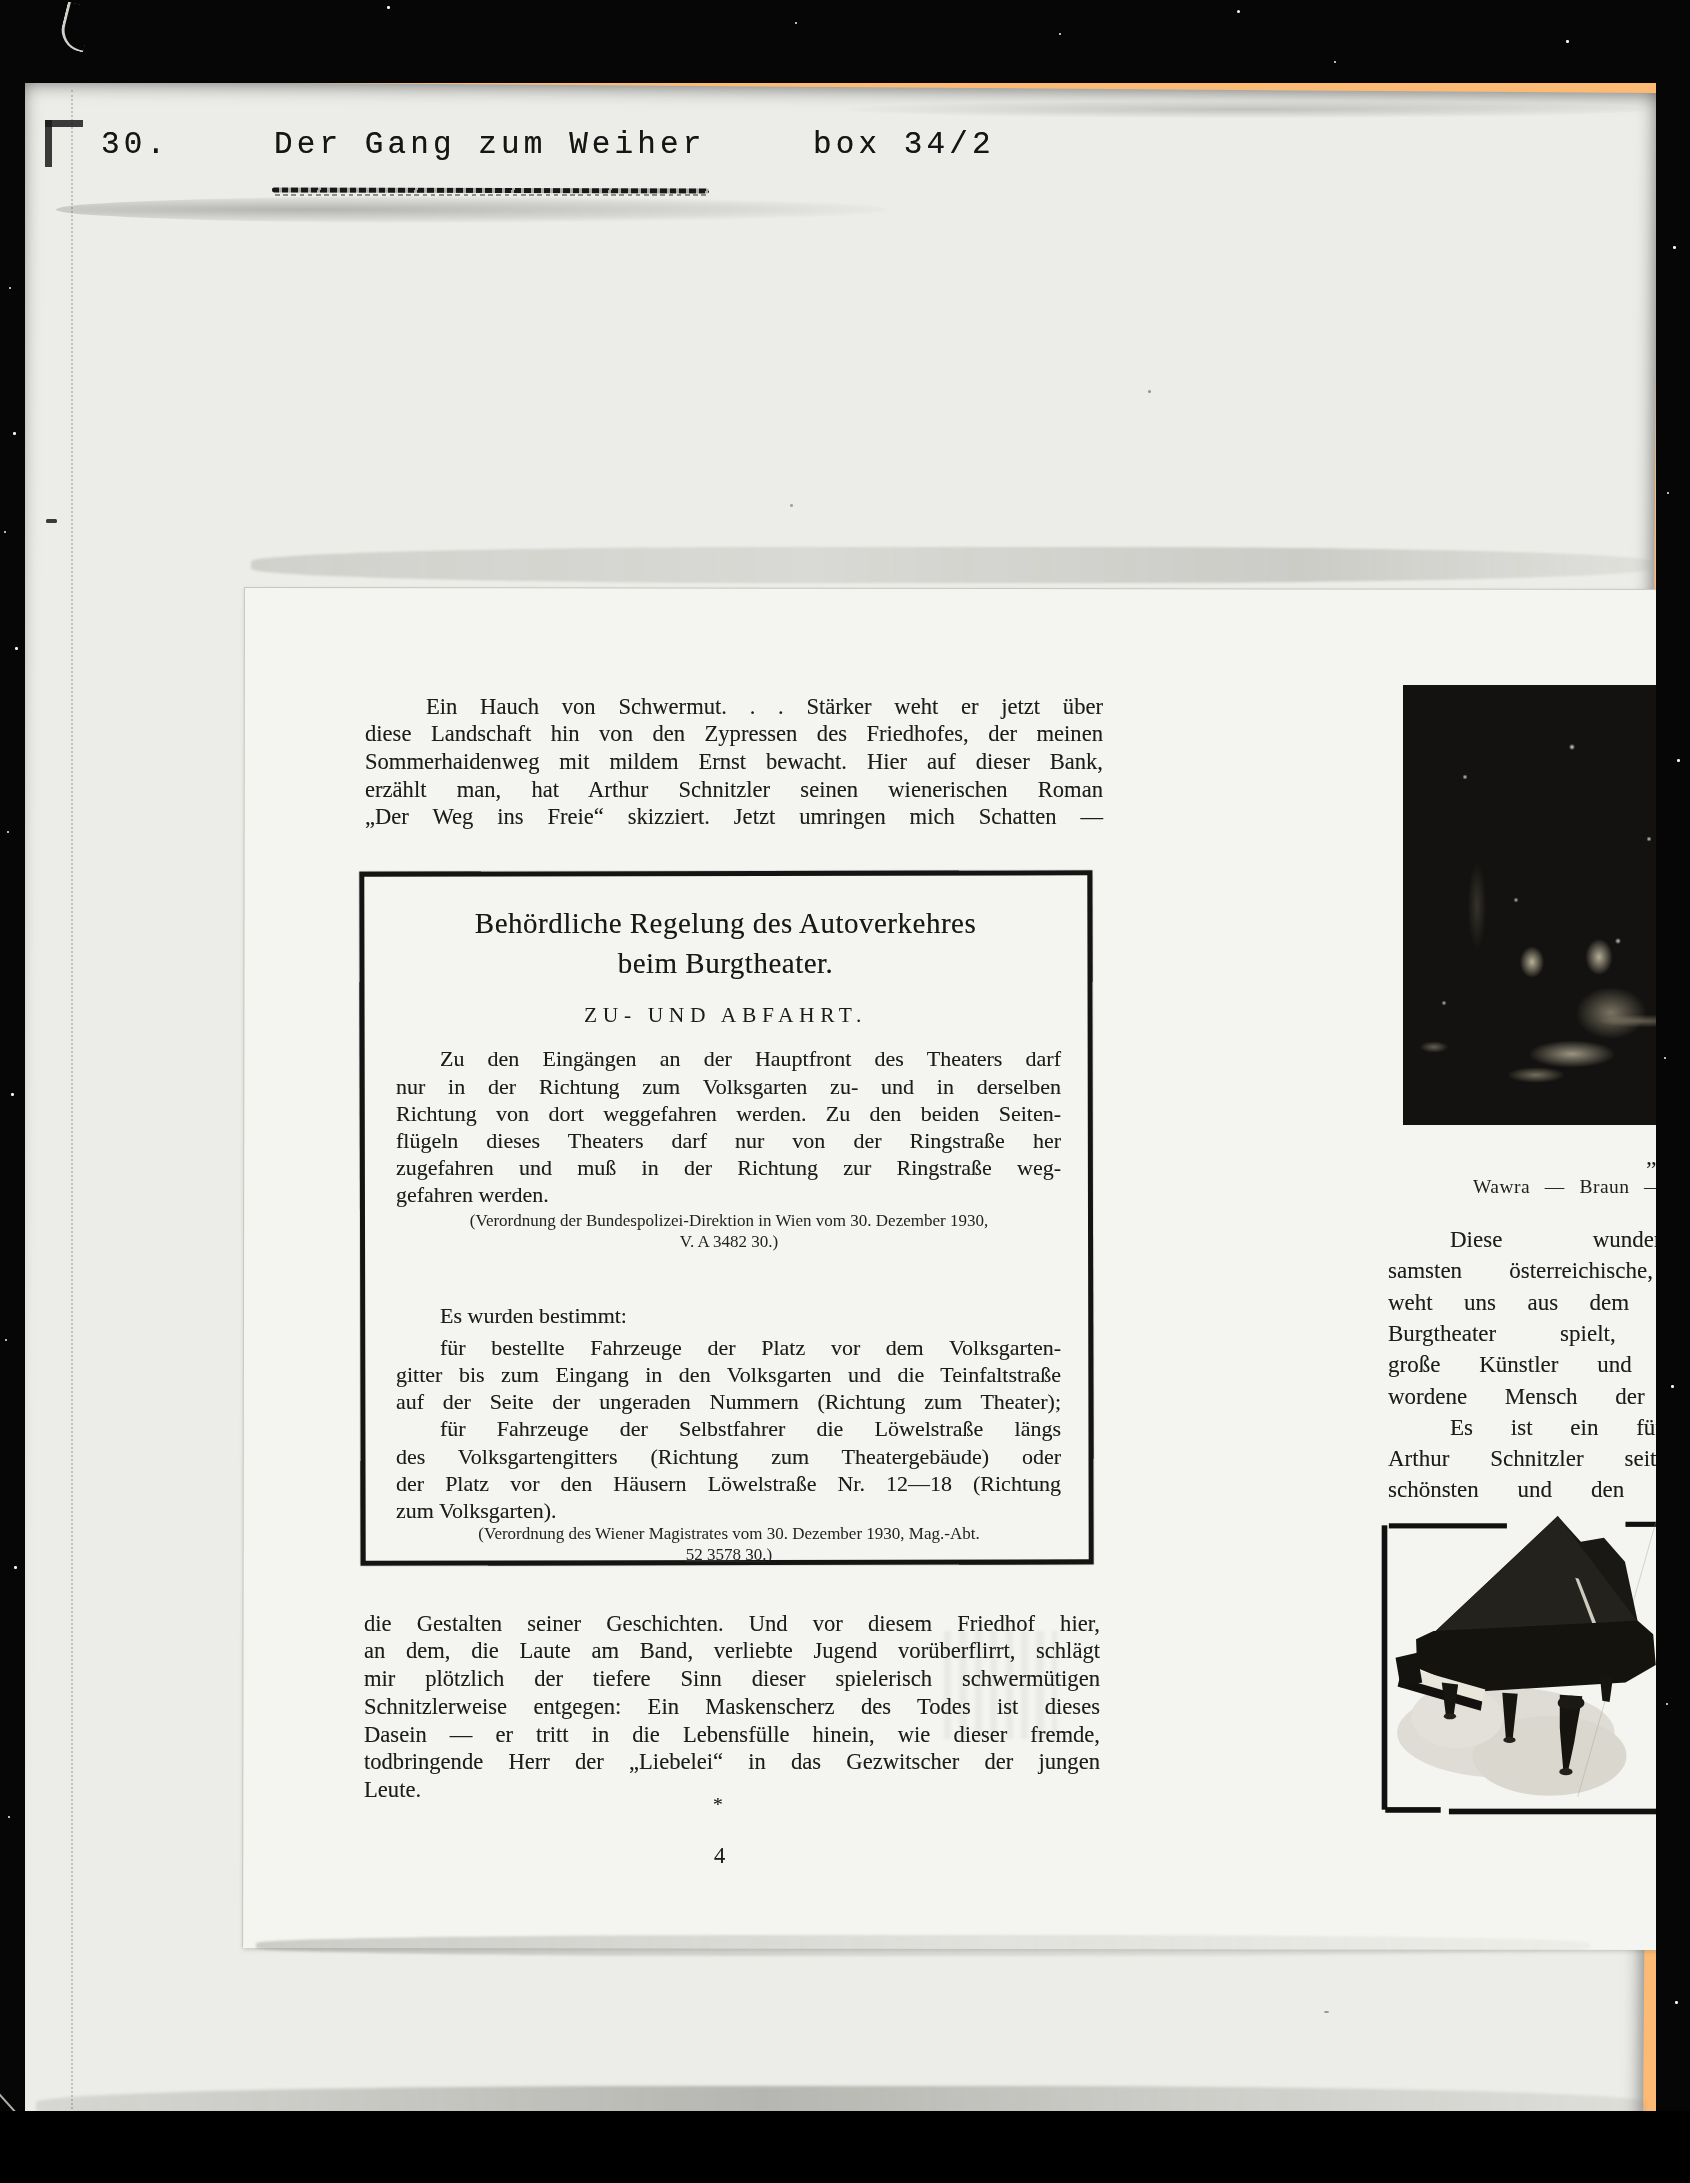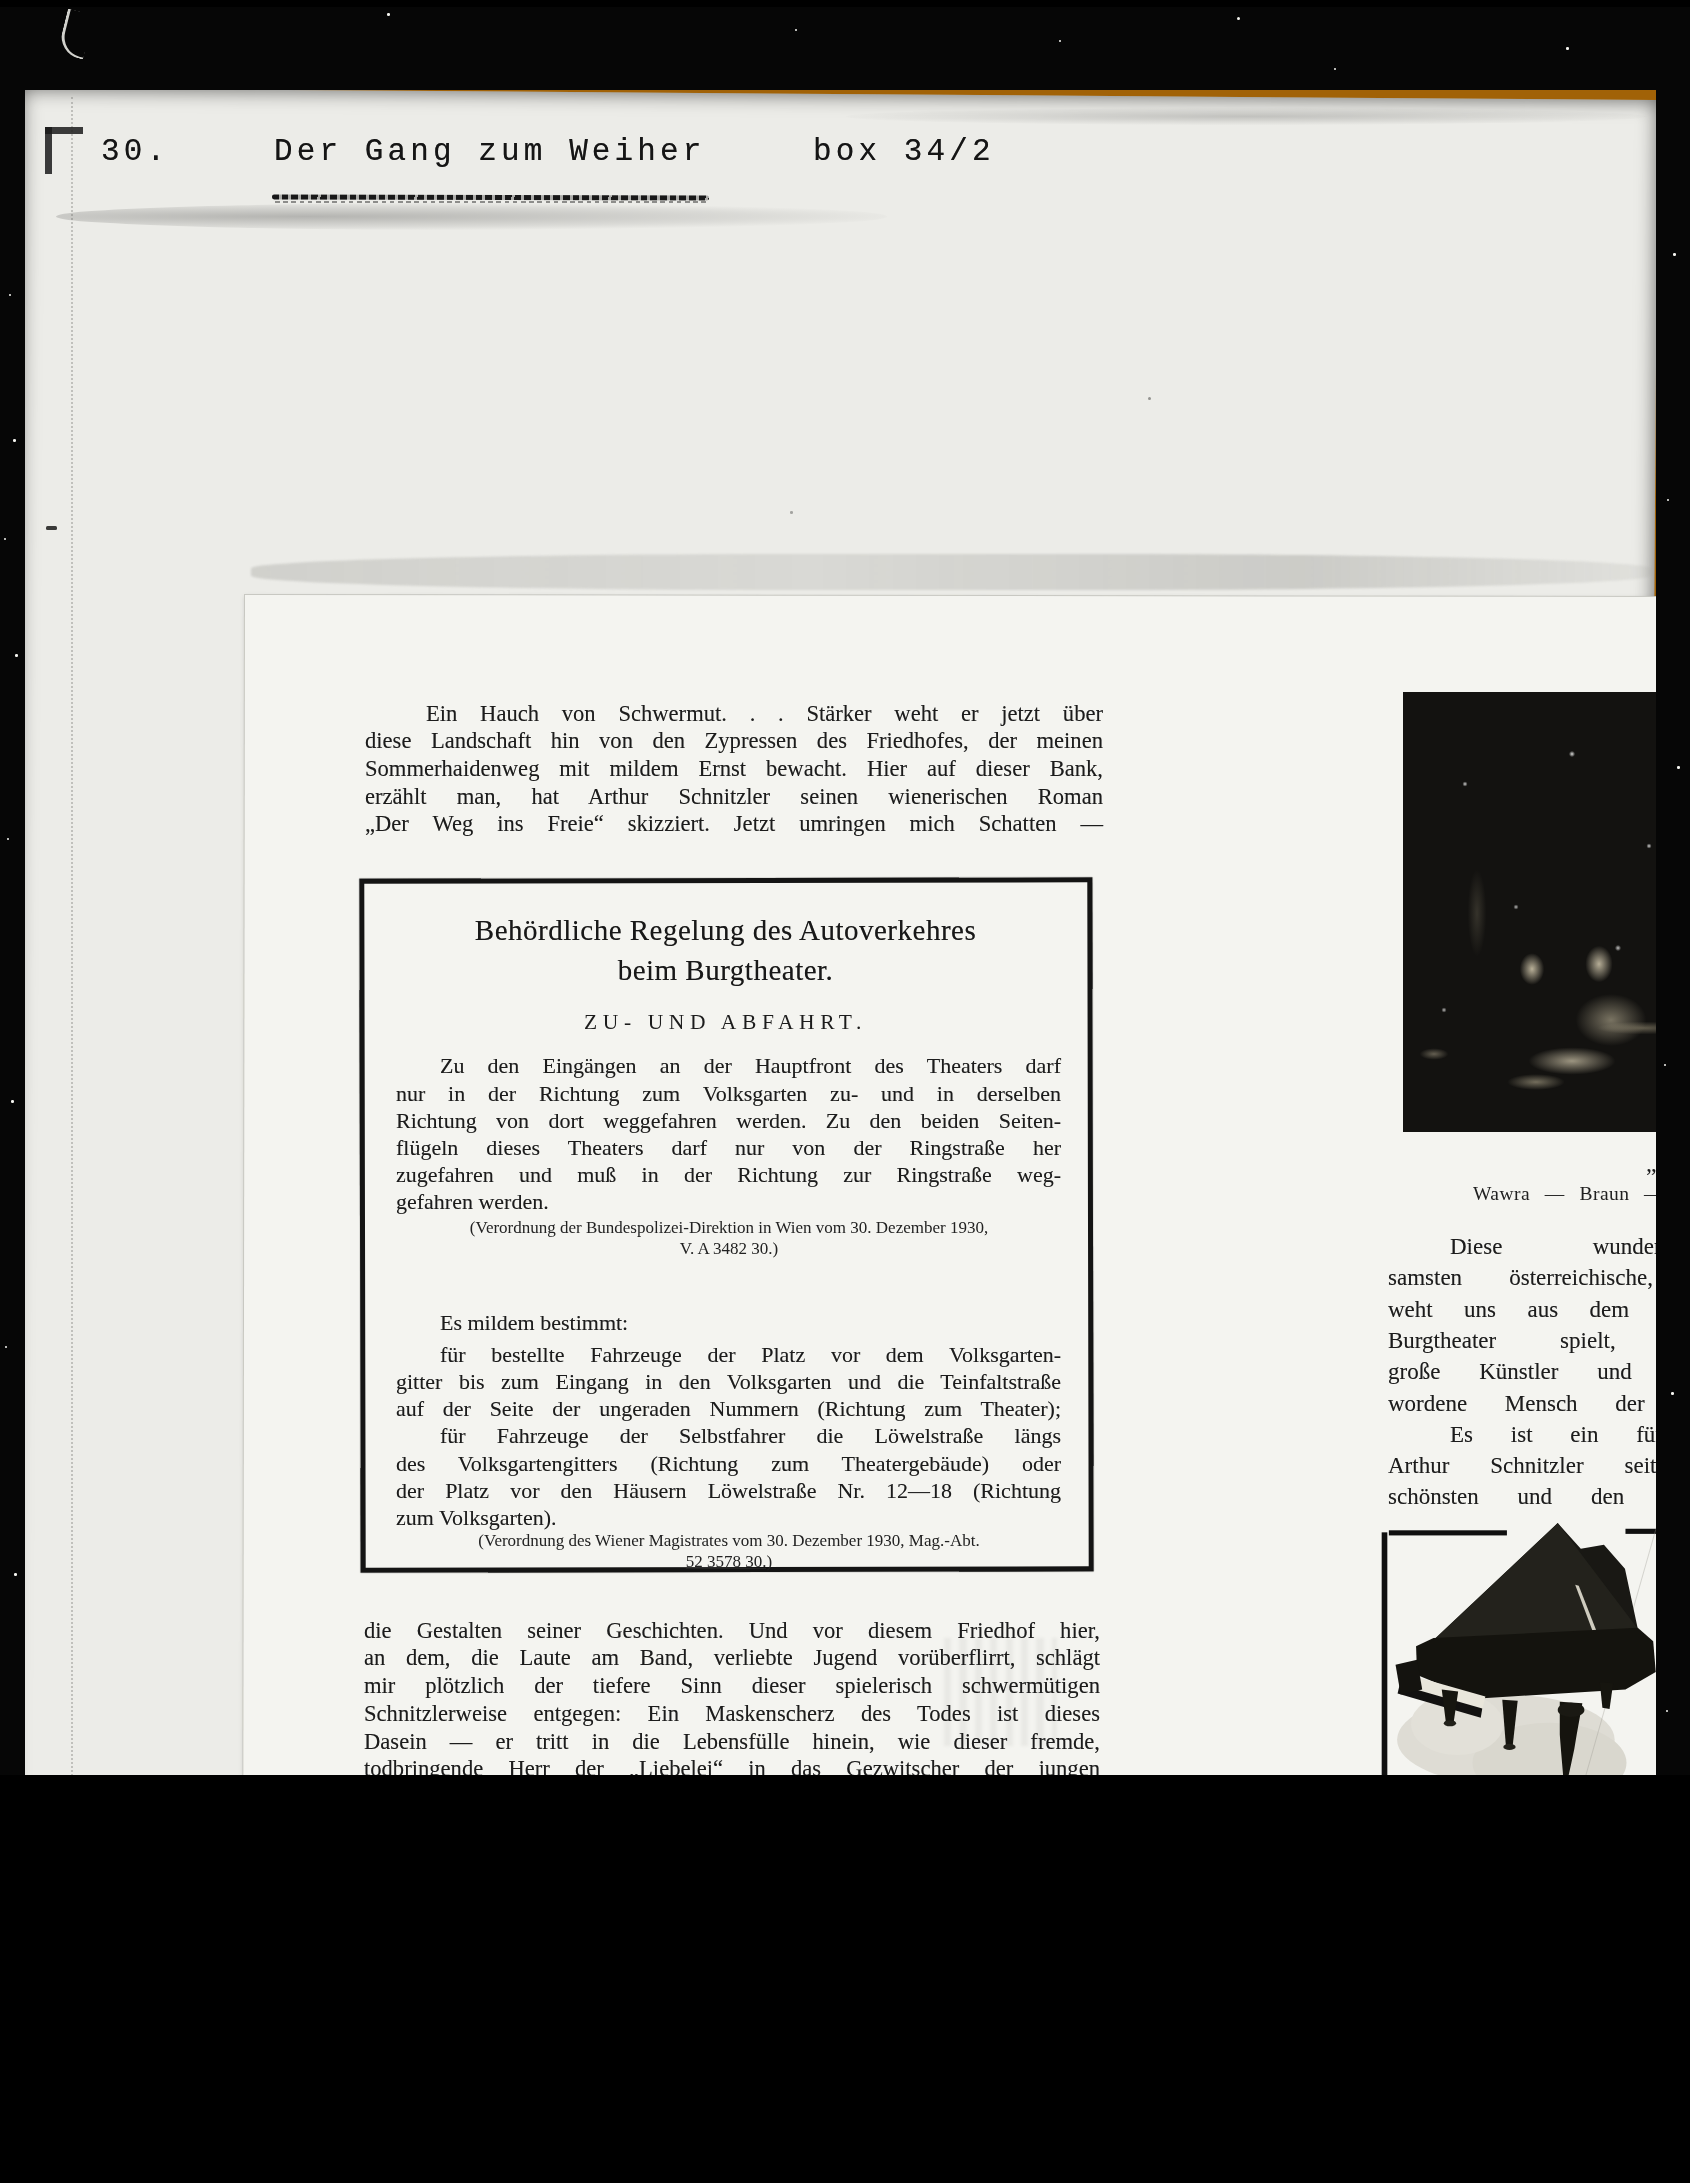--- a/index.html
+++ b/index.html
@@ -1,17 +1,17 @@
 <!DOCTYPE html>
 <html style="font-size:8.2px"><head>
 <meta charset="utf-8">
 <style>
   html,body{margin:0;padding:0;background:#000;}
-  #scan{position:relative;width:1691px;height:1768px;background:#a16207;overflow:hidden;
-        font-family:"Liberation Serif","DejaVu Serif",serif;color:#1c1c1c;margin-top:7px;}
+  #scan{position:relative;width:1691px;height:2111px;background:#fdba74;overflow:hidden;
+        font-family:"Liberation Serif","DejaVu Serif",serif;color:#1c1c1c;}
   
   #album{position:absolute;left:20.5px;top:81px;width:1637px;height:2056px;background:#ecece8;
          transform:rotate(0.42deg);transform-origin:top left;border-radius:2.6px;
          box-shadow:0 0 20.5px rgba(0,0,0,.6) inset;}
   #clipping{position:absolute;left:245px;top:588px;width:1417px;height:1360px;background:#f4f4f0;
             transform:rotate(0.08deg);transform-origin:top left;
             box-shadow:-1px -1px 0 #c8c8c2, 0 1.5px 4.1px rgba(120,120,115,.35);}
   
   .smudge{position:absolute;pointer-events:none;}
   #smudge-header{left:56px;top:196px;width:831px;height:27px;border-radius:50%;
@@ -131,21 +131,21 @@
   <div class="nt" style="top:947px;">beim Burgtheater.</div>
   <div class="nsub" style="top:1003px;">ZU- UND ABFAHRT.</div>
   <div class="line nb j ind2" style="top:1046px;">Zu den Eingängen an der Hauptfront des Theaters darf</div>
   <div class="line nb j" style="top:1074px;">nur in der Richtung zum Volksgarten zu- und in derselben</div>
   <div class="line nb j" style="top:1101px;">Richtung von dort weggefahren werden. Zu den beiden Seiten-</div>
   <div class="line nb j" style="top:1128px;">flügeln dieses Theaters darf nur von der Ringstraße her</div>
   <div class="line nb j" style="top:1155px;">zugefahren und muß in der Richtung zur Ringstraße weg-</div>
   <div class="line nb" style="top:1182px;">gefahren werden.</div>
   <div class="ncit" style="top:1211px;font-family:Liberation Serif, serif;">(Verordnung der Bundespolizei-Direktion in Wien vom 30. Dezember 1930,</div>
   <div class="ncit" style="top:1232px;">V. A 3482 30.)</div>
-  <div class="line nb ind2" style="top:1303px;">Es mildem bestimmt:</div>
+  <div class="line nb ind2" style="top:1303px;">Es wurden bestimmt:</div>
   <div class="line nb j ind2" style="top:1335px;">für bestellte Fahrzeuge der Platz vor dem Volksgarten-</div>
   <div class="line nb j" style="top:1362px;">gitter bis zum Eingang in den Volksgarten und die Teinfaltstraße</div>
   <div class="line nb j" style="top:1389px;">auf der Seite der ungeraden Nummern (Richtung zum Theater);</div>
   <div class="line nb j ind2" style="top:1416px;">für Fahrzeuge der Selbstfahrer die Löwelstraße längs</div>
   <div class="line nb j" style="top:1444px;">des Volksgartengitters (Richtung zum Theatergebäude) oder</div>
   <div class="line nb j" style="top:1471px;">der Platz vor den Häusern Löwelstraße Nr. 12—18 (Richtung</div>
   <div class="line nb" style="top:1498px;">zum Volksgarten).</div>
   <div class="ncit" style="top:1524px;">(Verordnung des Wiener Magistrates vom 30. Dezember 1930, Mag.-Abt.</div>
   <div class="ncit" style="top:1545px;text-decoration:underline;">52 3578 30.)</div>
 

